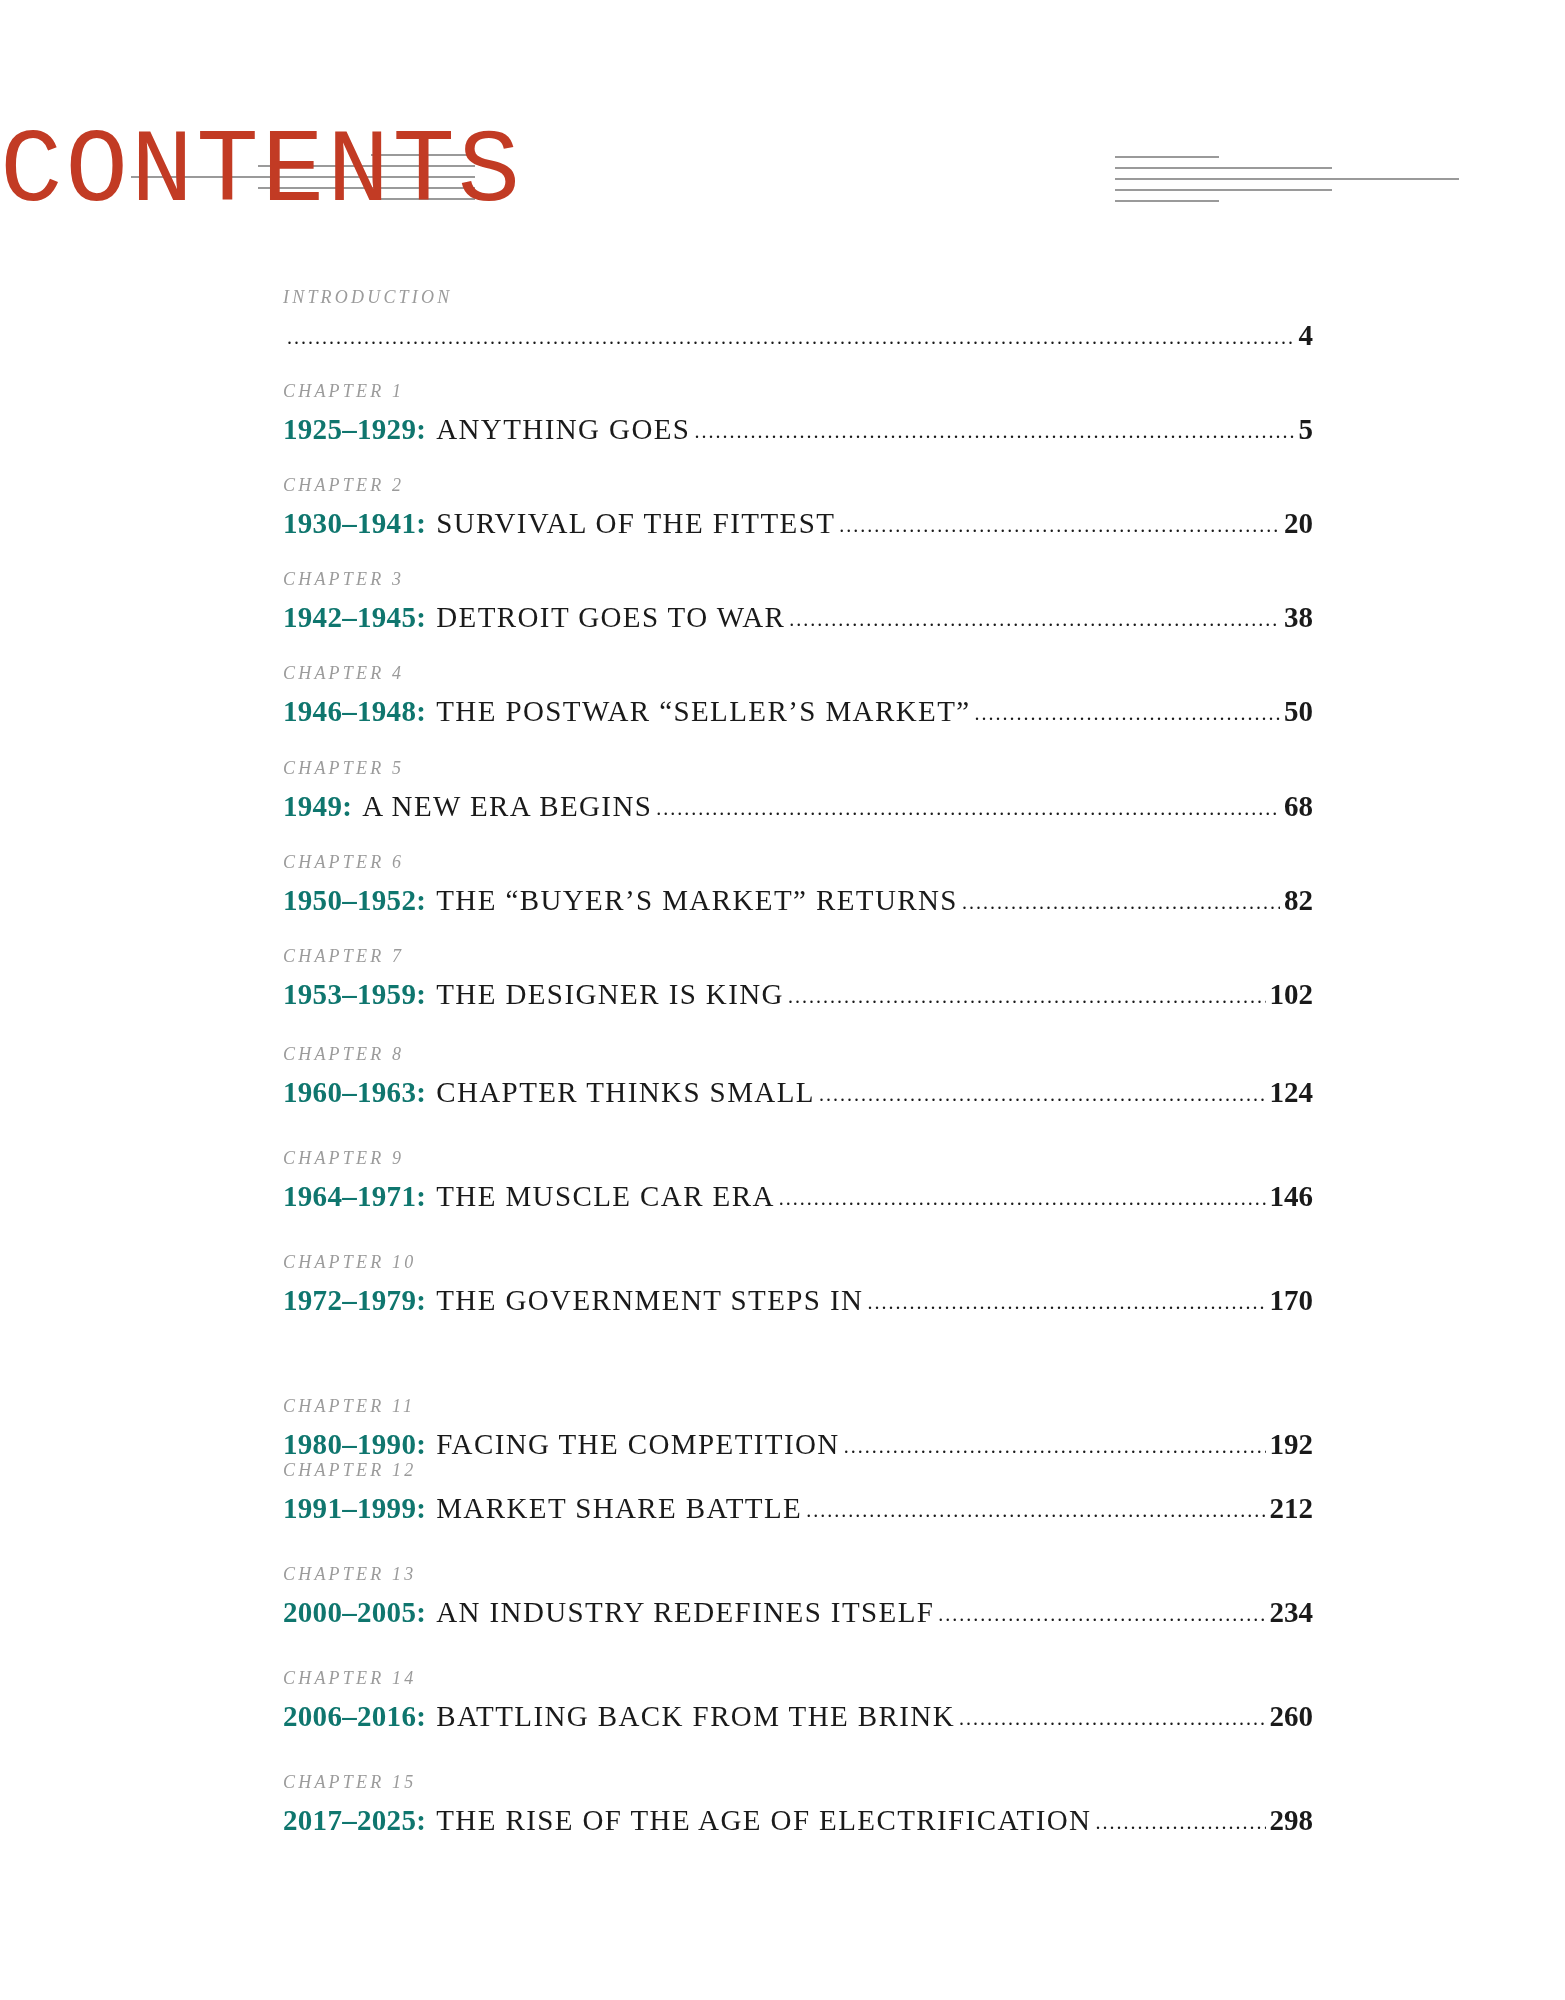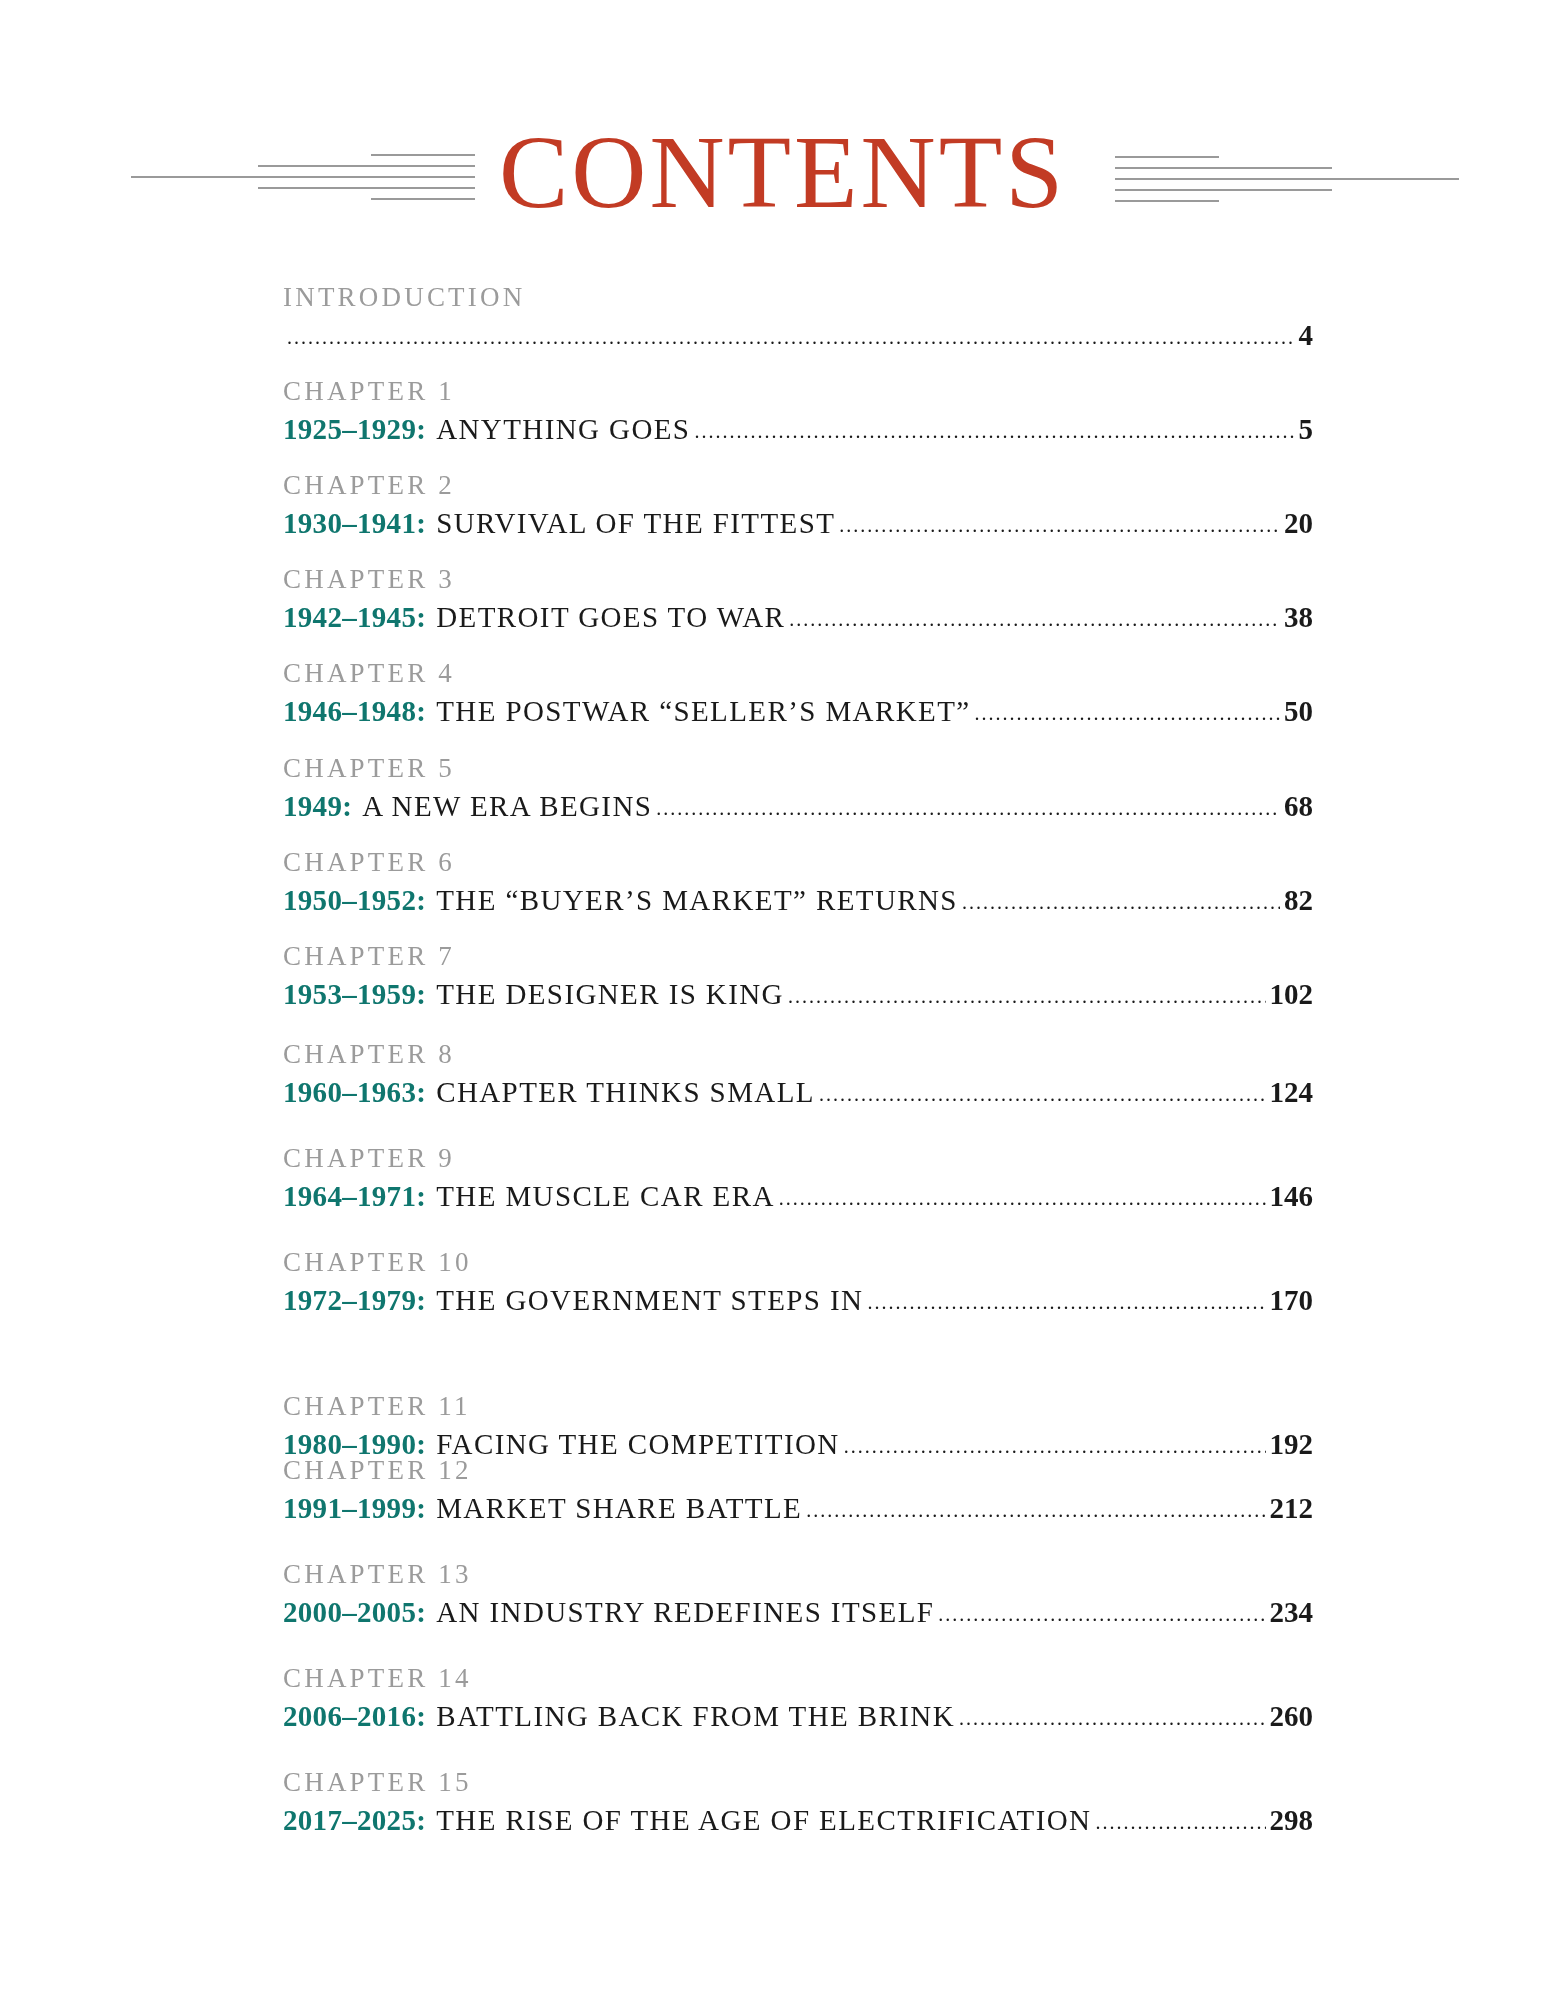--- a/index.html
+++ b/index.html
@@ -27,22 +27,22 @@
       position: absolute;
       left: 0; top: 0;
       width: 1565px;
       height: 260px;
     }
     .title {
       position: absolute;
       left: 0;
       width: 1565px;
       top: 112px;
-      text-align: center;
-      font-family: Liberation Serif, serif;
+      text-align: left;
+      font-family: Liberation Mono, monospace;
       font-size: 104px;
       line-height: 120px;
       letter-spacing: 3px;
       color: #c23b24;
       font-weight: normal;
       margin: 0;
     }
     .deco {
       position: absolute;
       top: 0; left: 0;
@@ -65,25 +65,26 @@
     .entry {
       position: absolute;
       left: 0;
       width: 1030px;
       height: 80px;
     }
     .label {
       position: absolute;
       left: 0;
       top: 0;
-      font-size: 27px;
+      font-size: 18px;
       line-height: 30px;
       letter-spacing: 3.2px;
       color: #9b9b9b;
       white-space: nowrap;
+      font-style: italic;
     }
     .row {
       position: absolute;
       left: 0;
       top: 36px;
       width: 1030px;
       display: flex;
       align-items: baseline;
       font-size: 29px;
       line-height: 34px;

